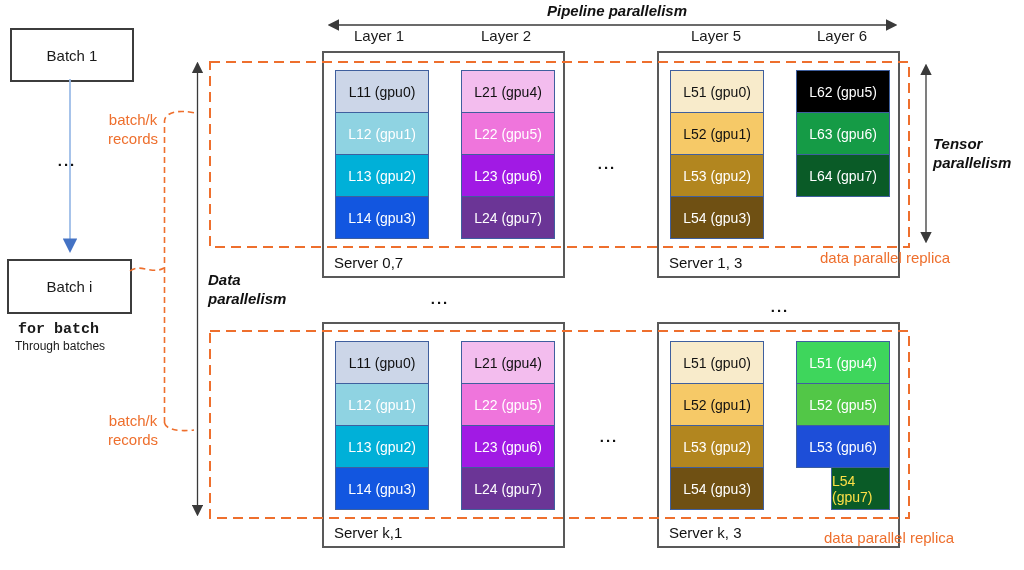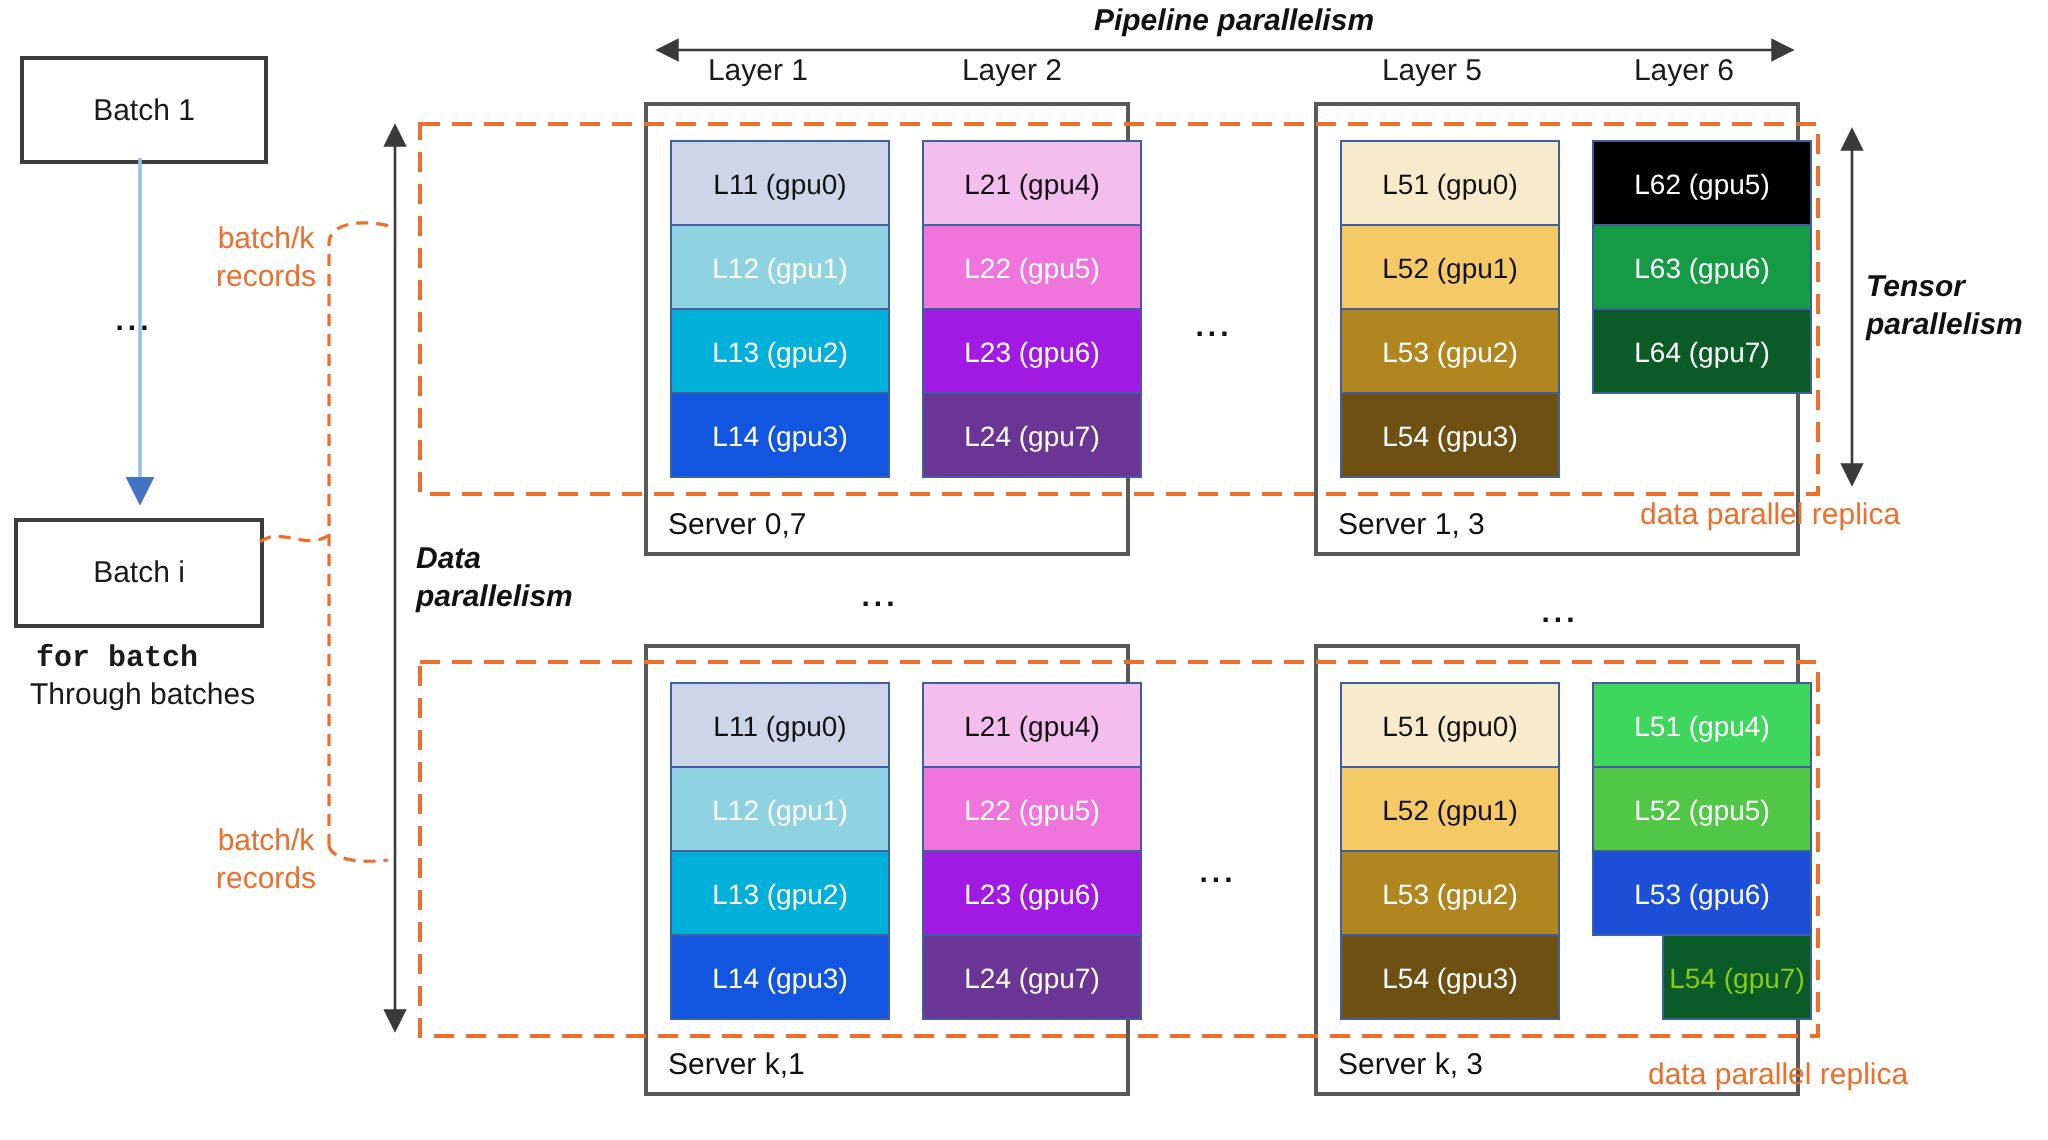--- a/index.html
+++ b/index.html
@@ -3,21 +3,21 @@
 <meta charset="utf-8">
 <style>
   html,body{margin:0;padding:0;background:#ffffff;}
   .canvas{position:relative;width:1024px;height:570px;background:#ffffff;overflow:hidden;
           font-family:"Liberation Sans",sans-serif;color:#1a1a1a;}
   svg.overlay{position:absolute;left:0;top:0;z-index:4;pointer-events:none;}
   .lbl{position:absolute;z-index:5;white-space:nowrap;}
   .box{position:absolute;z-index:2;border:2px solid #3c3c3c;background:#fff;
        display:flex;align-items:center;justify-content:center;font-size:15px;}
   .server-box{position:absolute;z-index:2;border:2px solid var(--boxborder);background:#fff;box-sizing:border-box;}
-  .gpu-col{position:absolute;top:17px;width:110px;z-index:3;}
+  .gpu-col{position:absolute;top:17px;width:94px;z-index:3;}
   .gpu-cell{height:43px;margin-top:-1px;border:1px solid var(--cellborder);box-sizing:border-box;
             display:flex;align-items:center;justify-content:center;font-size:14px;letter-spacing:0;}
   .gpu-cell:first-child{margin-top:0;}
   .server-label{position:absolute;left:10px;bottom:5px;font-size:15px;color:#111;}
   .layer-header{position:absolute;top:27px;width:120px;text-align:center;font-size:15px;z-index:5;}
   .ital{font-style:italic;font-weight:600;color:#111;}
   .orange{color:var(--orange);}
   .dots{font-weight:700;font-size:15px;letter-spacing:2px;color:#111;}
   .two-line{line-height:19px;font-size:15px;}
   .mono{font-family:"Liberation Mono",monospace;font-weight:700;font-size:15px;}
@@ -32,21 +32,21 @@
 <div class="canvas">
 
   <div class="box" style="left:10px;top:28px;width:120px;height:50px;">
     <span>Batch 1</span>
   </div>
   <div class="box" style="left:7px;top:259px;width:121px;height:51px;">
     <span>Batch i</span>
   </div>
   <div class="lbl dots" style="left:52px;top:152px;width:30px;text-align:center;">...</div>
   <div class="lbl mono" style="left:18px;top:321px;">for batch</div>
-  <div class="lbl" style="left:15px;top:339px;font-size:15px;">Through batches</div>
+  <div class="lbl" style="left:15px;top:339px;font-size:12px;">Through batches</div>
 
   <div class="lbl orange two-line" style="left:103px;top:110px;width:60px;text-align:center;">
     <div>batch/k</div>
     <div>records</div>
   </div>
   <div class="lbl orange two-line" style="left:103px;top:411px;width:60px;text-align:center;">
     <div>batch/k</div>
     <div>records</div>
   </div>
 
@@ -113,21 +113,21 @@
     <div class="gpu-col" style="left:11px;">
         <div class="gpu-cell" style="background: rgb(248, 235, 203); color: rgb(17, 17, 17);">L51 (gpu0)</div>
         <div class="gpu-cell" style="background: rgb(246, 201, 103); color: rgb(17, 17, 17);">L52 (gpu1)</div>
         <div class="gpu-cell" style="background: rgb(178, 134, 31); color: rgb(255, 255, 255);">L53 (gpu2)</div>
         <div class="gpu-cell" style="background: rgb(111, 80, 19); color: rgb(255, 255, 255);">L54 (gpu3)</div>
       </div>
     <div class="gpu-col" style="left:137px;">
         <div class="gpu-cell" style="background: rgb(62, 214, 92); color: rgb(255, 255, 255);">L51 (gpu4)</div>
         <div class="gpu-cell" style="background: rgb(82, 199, 71); color: rgb(255, 255, 255);">L52 (gpu5)</div>
         <div class="gpu-cell" style="background: #1d4ed8; color: rgb(255, 255, 255);">L53 (gpu6)</div>
-        <div class="gpu-cell" style="background: rgb(10, 91, 39); color: #84cc16; margin-left: 35px;">L54 (gpu7)</div>
+        <div class="gpu-cell" style="background: rgb(10, 91, 39); color: #fde047; margin-left: 35px;">L54 (gpu7)</div>
       </div>
     <span class="server-label">Server k, 3</span>
   </div>
 
   <div class="lbl dots" style="left:592px;top:155px;width:30px;text-align:center;">...</div>
   <div class="lbl dots" style="left:425px;top:290px;width:30px;text-align:center;">...</div>
   <div class="lbl dots" style="left:765px;top:298px;width:30px;text-align:center;">...</div>
   <div class="lbl dots" style="left:594px;top:428px;width:30px;text-align:center;">...</div>
 
   <div class="lbl orange" style="left:820px;top:249px;font-size:15px;">data parallel replica</div>

